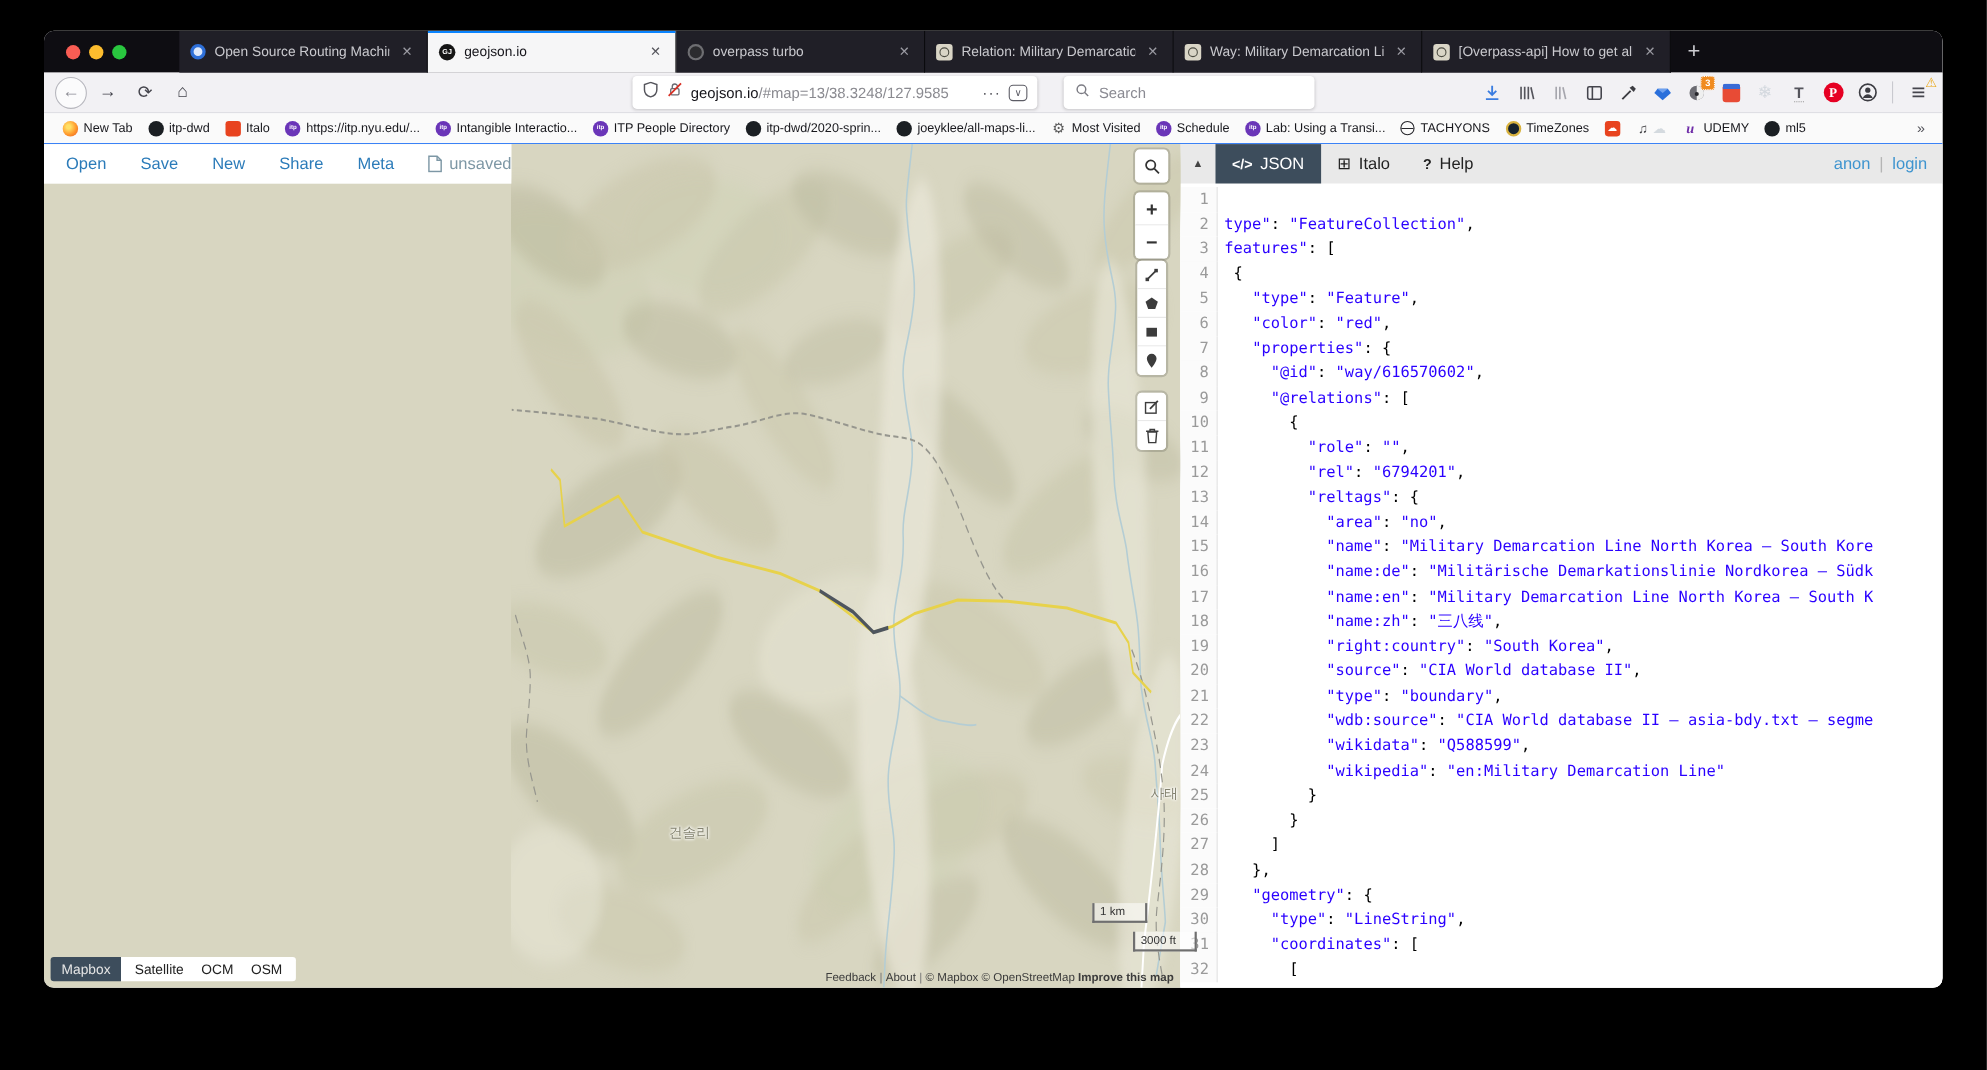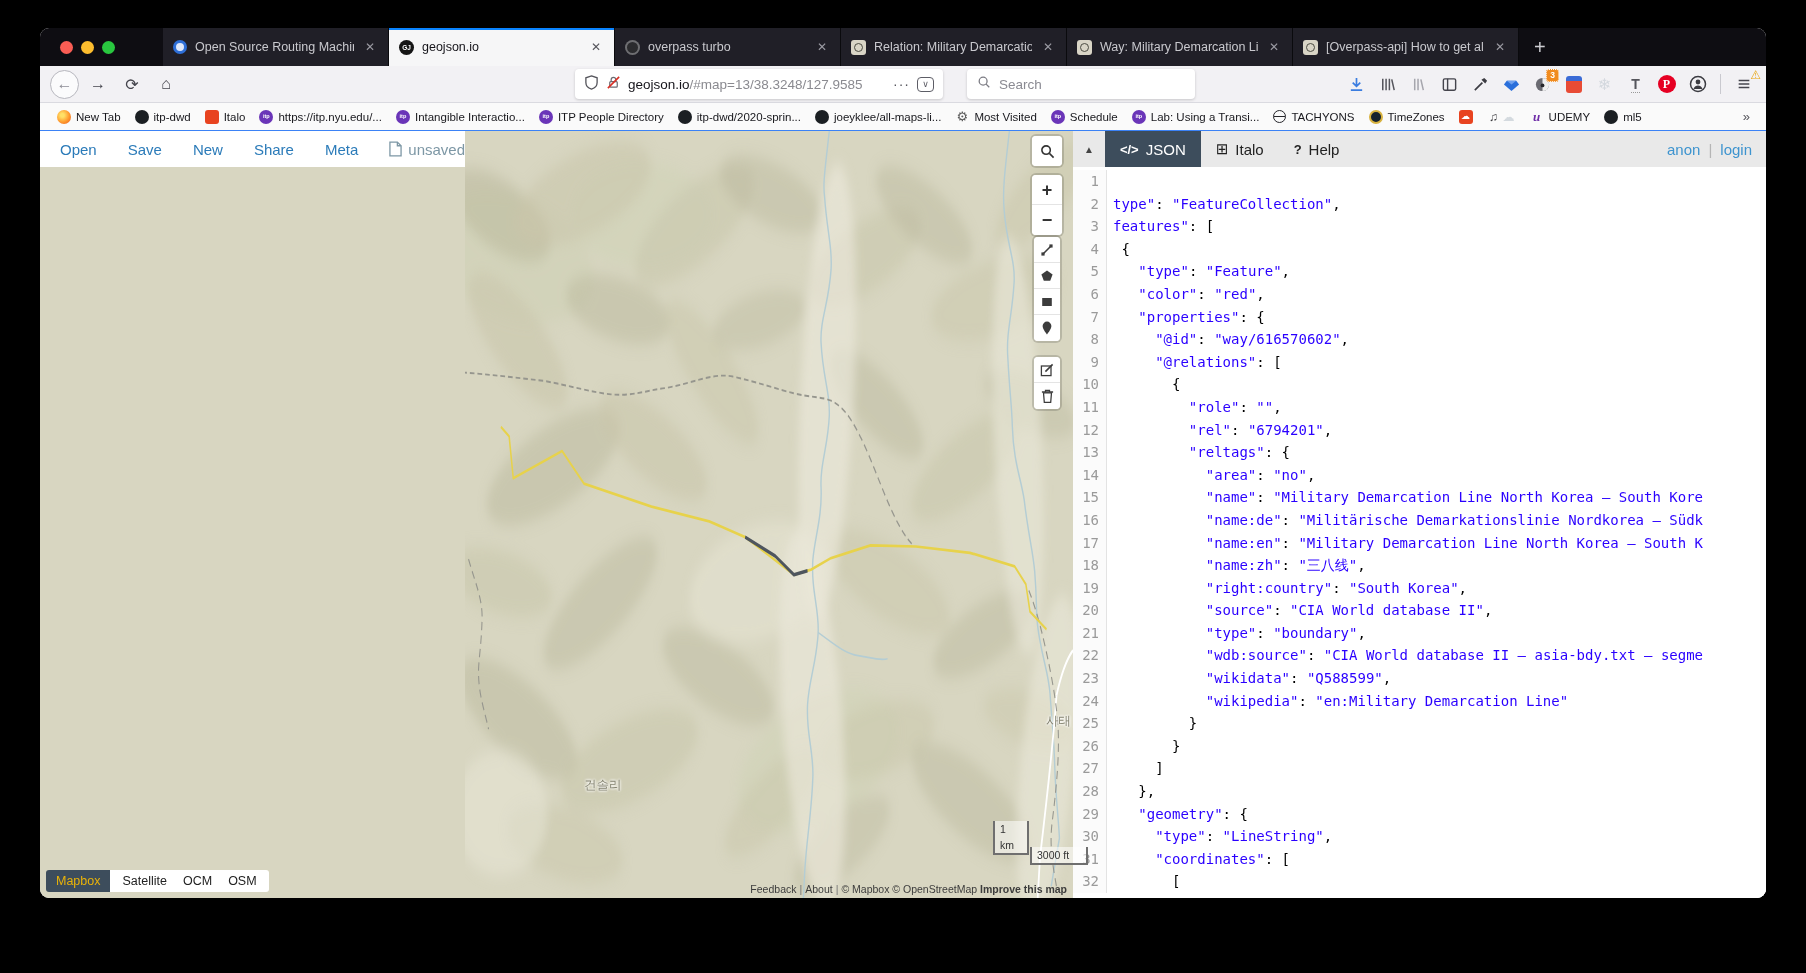--- a/index.html
+++ b/index.html
@@ -80,21 +80,21 @@
   .ctl-zoom{right:11px;top:44px;}
   .ctl-draw{right:13px;top:106px;}
   .ctl-edit{right:13px;top:226px;}
   .zglyph{font-size:18px;color:#333;font-weight:bold;line-height:1;}
   
   .scalebox{position:absolute;background:rgba(255,255,255,.55);border:2px solid #6f6f6f;border-top:none;font-size:10.5px;color:#333;padding:0 5px;line-height:16px;z-index:5;}
   .attrib{position:absolute;right:6px;bottom:3px;font-size:10.5px;color:#3c3c3c;z-index:5;white-space:nowrap;}
   .attrib .sep{color:#777;margin:0 3px;}
   .attrib .bold{font-weight:bold;}
   .basemaps{position:absolute;left:6px;bottom:6px;display:flex;font-size:12.5px;z-index:5;align-items:stretch;}
-  .bm-active{background:#3d4d5c;color:#eab308;padding:2px 10px;border-radius:3px 0 0 3px;display:flex;align-items:center;}
+  .bm-active{background:#3d4d5c;color:#e5e5e5;padding:2px 10px;border-radius:3px 0 0 3px;display:flex;align-items:center;}
   .bm-opts{background:#fff;display:flex;align-items:center;padding:4px 4px;border-radius:0 3px 3px 0;color:#222;}
   .bm-opt{padding:0 8px;cursor:pointer;}
   
   .panel{flex:1;display:flex;flex-direction:column;min-width:0;background:#fff;}
   .phead{height:36px;background:#e9e9e9;display:flex;align-items:center;font-size:15px;flex:none;}
   .collapse{padding:0 11px;color:#444;font-size:10px;}
   .ptab{height:36px;display:flex;align-items:center;gap:7px;padding:0 15px;color:#222;cursor:pointer;}
   .ptab.active{background:#3d4d5c;color:#fff;}
   .ptab .g{font-weight:bold;font-size:13px;}
   .ptab .grid{font-size:15px;}
@@ -410,21 +410,21 @@
           <path d="M-5,230 C60,233 100,236 133,238 C180,243 215,249 248,251 C285,253 310,247 340,245 C385,241 420,230 455,234 C495,239 530,246 559,250 C585,254 605,253 622,257 C645,263 660,278 674,294 C692,315 706,338 722,358 C733,372 748,388 762,395" fill="none" stroke="#96968e" stroke-width="1.8" stroke-dasharray="8 5"></path>
           <path d="M958,438 C970,455 978,472 986,492 C998,522 1006,548 1008,572 C1010,604 1002,638 997,662 C993,684 1000,704 1005,720" fill="none" stroke="#96968e" stroke-width="1.8" stroke-dasharray="8 5"></path>
           <path d="M6,408 C18,432 30,446 29,465 C28,488 24,500 23,513 C22,535 33,552 40,570" fill="none" stroke="#96968e" stroke-width="1.8" stroke-dasharray="8 5"></path>
 
           <path d="M61,282 L75,291 L82,331 L165,305 L202,336 L317,358 L415,372 L476,387 L559,423 L588,418 L622,407 L689,395 L766,396 L858,402 L934,415 L953,432 L960,458 L988,475" fill="none" stroke="#e7d24b" stroke-width="2.6" stroke-linejoin="round"></path>
 
           <path d="M476,387 L527,405 L559,423 L582,419" fill="none" stroke="#4e555e" stroke-width="3.4" stroke-linejoin="round"></path>
         </svg>
       </div>
 
-      <div class="maplabel" style="left:544px;top:618px;margin-top:28px;">건솔리</div>
+      <div class="maplabel" style="left:568px;top:618px;">건솔리</div>
       <div class="maplabel" style="left:1006px;top:582px;">사태</div>
 
       <div class="ctl ctl-search">
         <div class="cbtn b30">
           <svg width="15" height="15" viewBox="0 0 16 16">
               <circle cx="6.5" cy="6.5" r="4.5" fill="none" stroke="#333" stroke-width="1.7"></circle>
               <line x1="10" y1="10" x2="14.5" y2="14.5" stroke="#333" stroke-width="1.7"></line>
             </svg>
         </div>
       </div>
@@ -465,21 +465,21 @@
         </div>
         <div class="cbtn b26">
           <svg width="15" height="16" viewBox="0 0 18 20">
               <path d="M4 6h10l-1 12H5z" fill="none" stroke="#3c3c3c" stroke-width="1.6"></path>
               <line x1="2" y1="5" x2="16" y2="5" stroke="#3c3c3c" stroke-width="1.8"></line>
               <path d="M6.5 5V3h5v2" fill="none" stroke="#3c3c3c" stroke-width="1.6"></path>
             </svg>
         </div>
       </div>
 
-      <div class="scalebox" style="left:953px;top:690px;width:36px;">1 km</div>
+      <div class="scalebox" style="left:953px;top:690px;width:50px;">1 km</div>
       <div class="scalebox" style="left:990px;top:716px;width:58px;">3000 ft</div>
 
       <div class="basemaps">
         <span class="bm-active">Mapbox</span>
         <span class="bm-opts" id="bmopts">
             <span class="bm-opt">Satellite</span>
             <span class="bm-opt">OCM</span>
             <span class="bm-opt">OSM</span>
           </span>
       </div>

